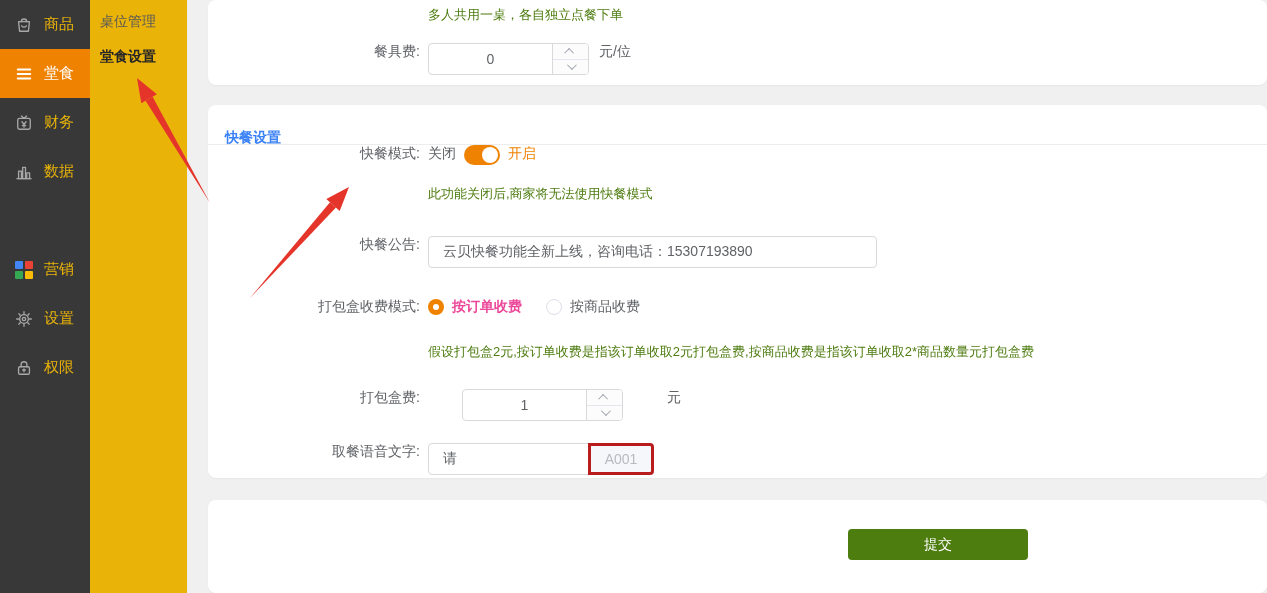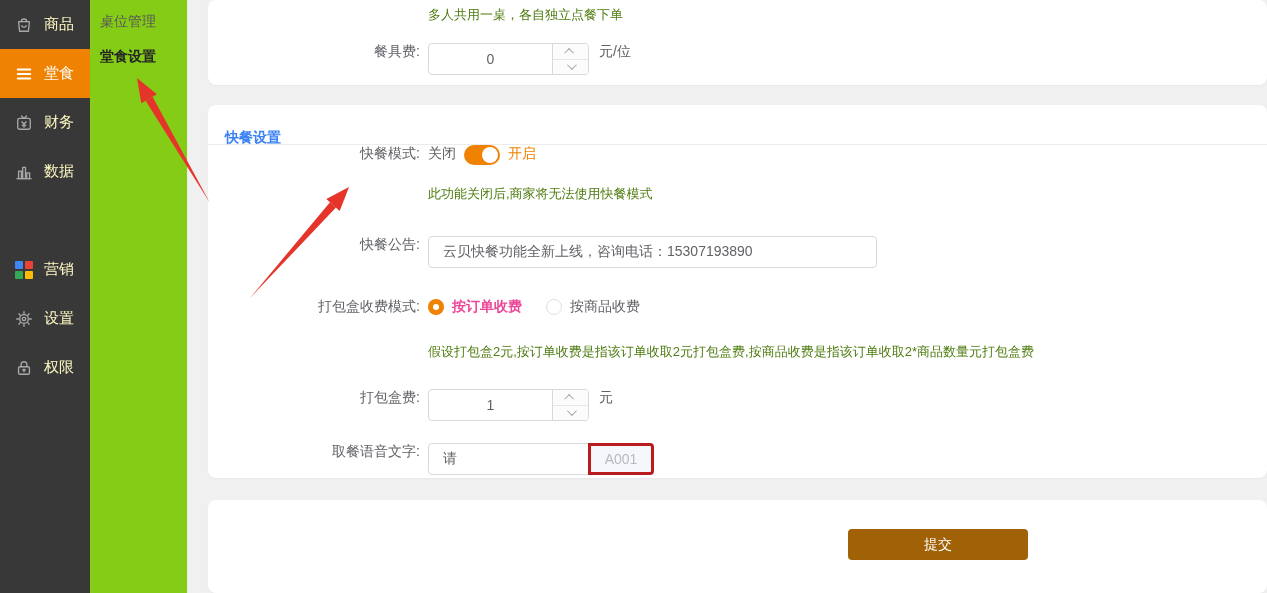--- a/index.html
+++ b/index.html
@@ -7,34 +7,34 @@
   body {
     font-family:"Liberation Sans","DejaVu Sans",sans-serif;
     font-size:14px; color:#606266; background:#f0f0f0;
   }
   .app { display:flex; width:1267px; height:593px; position:relative; }
 
   
   .sidebar { width:90px; background:#383838; flex:none; display:flex; flex-direction:column; }
   .side-item {
     height:49px; display:flex; align-items:center; padding-left:13px;
-    color:#fef9c3; cursor:pointer; font-size:15px;
+    color:#eab308; cursor:pointer; font-size:15px;
   }
   .side-item .side-icon { width:22px; height:22px; margin-right:9px; color:#a8a8a8; display:flex; align-items:center; justify-content:center; }
   .side-item .side-icon svg { width:20px; height:20px; }
   .side-item.active { background:#ef8200; color:#fff; }
   .side-item.active .side-icon { color:#fff; }
   .side-spacer { height:49px; }
 
   
   .mk { display:grid; grid-template-columns:8px 8px; grid-template-rows:8px 8px; gap:2px; }
   .mk i { display:block; border-radius:1px; }
 
   
-  .submenu { width:98px; background:#84cc16; border-right:1px solid #ececec; flex:none; padding-top:4px; }
+  .submenu { width:98px; background:#eab308; border-right:1px solid #ececec; flex:none; padding-top:4px; }
   .submenu-item { height:35px; line-height:35px; padding-left:10px; color:#595959; cursor:pointer; white-space:nowrap; }
   .submenu-item.active { color:#262626; font-weight:bold; }
 
   
   .content { flex:1; background:#f0f0f0; padding-left:20px; display:flex; flex-direction:column; }
   .card { background:#fff; border-radius:8px; box-shadow:0 1px 2px rgba(0,0,0,0.04); }
   .card1 { height:88px; margin-bottom:20px; padding-top:6px; }
   .card2 { height:387px; margin-bottom:22px; }
   .card3 { height:96px; }
 
@@ -77,32 +77,32 @@
   .radio-label { margin-left:8px; }
   .radio-label.checked { color:#ec4899;font-weight:bold; }
 
   
   .voice-prefix { width:161px; border-radius:4px 0 0 4px; }
   .voice-num { width:66px; height:32px; background:#f5f7fa; border:3px solid #b91c1c; margin-left:-1px;
     border-radius:0 4px 4px 0; color:#b6bac1; display:flex; align-items:center; justify-content:center; }
   .voice-suffix { width:156px; margin-left:6px; padding-left:13px; }
 
   
-  .submit-btn { display:block; width:180px; height:31px; margin:29px 0 0 640px; background:#a16207; color:#fff;
+  .submit-btn { display:block; width:180px; height:31px; margin:29px 0 0 640px; background:#4d7c0f; color:#fff;
     border:none; border-radius:4px; font-size:14px; cursor:pointer; font-family:Liberation Serif, serif; }
 
   
   .mt-note { padding-top:0; }
   .row-fee { margin-top:19px; }
   .row-mode { height:20px; }
   .hint-mode { margin-top:20px; }
   .row-notice { margin-top:33px; }
   .row-radio { margin-top:30px; height:20px; }
   .hint-radio { margin-top:25px; }
-  .row-boxfee { margin-top:28px; }
+  .row-boxfee { margin-top:28px;gap:34px; }
   .row-voice { margin-top:22px; }
 
   
   .arrows { position:absolute; left:0; top:0; width:1267px; height:593px; pointer-events:none; z-index:20; }
 </style>
 </head>
 <body>
 
 <div class="app">
 

